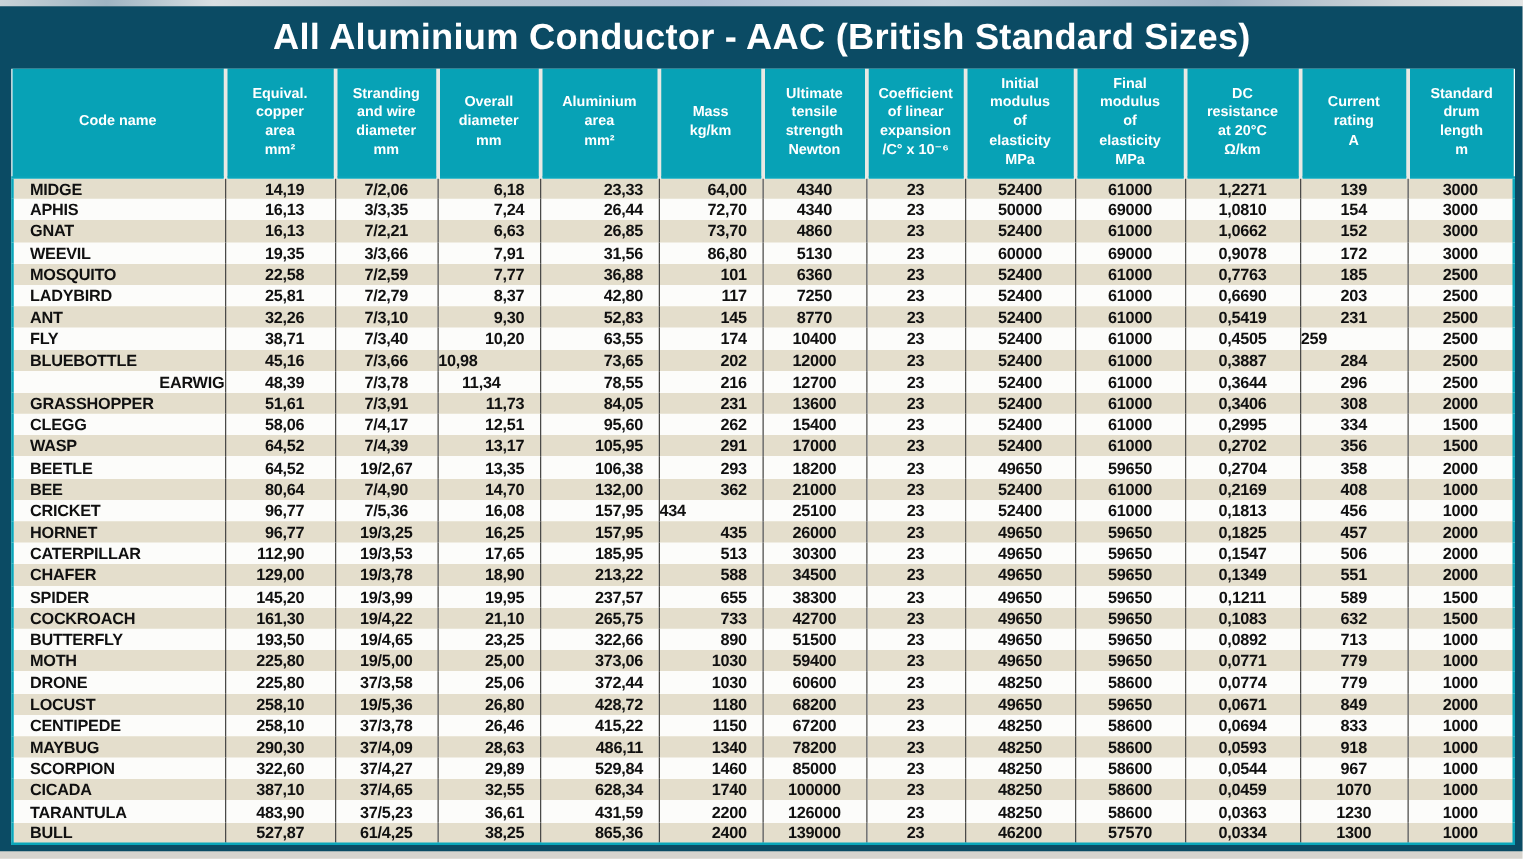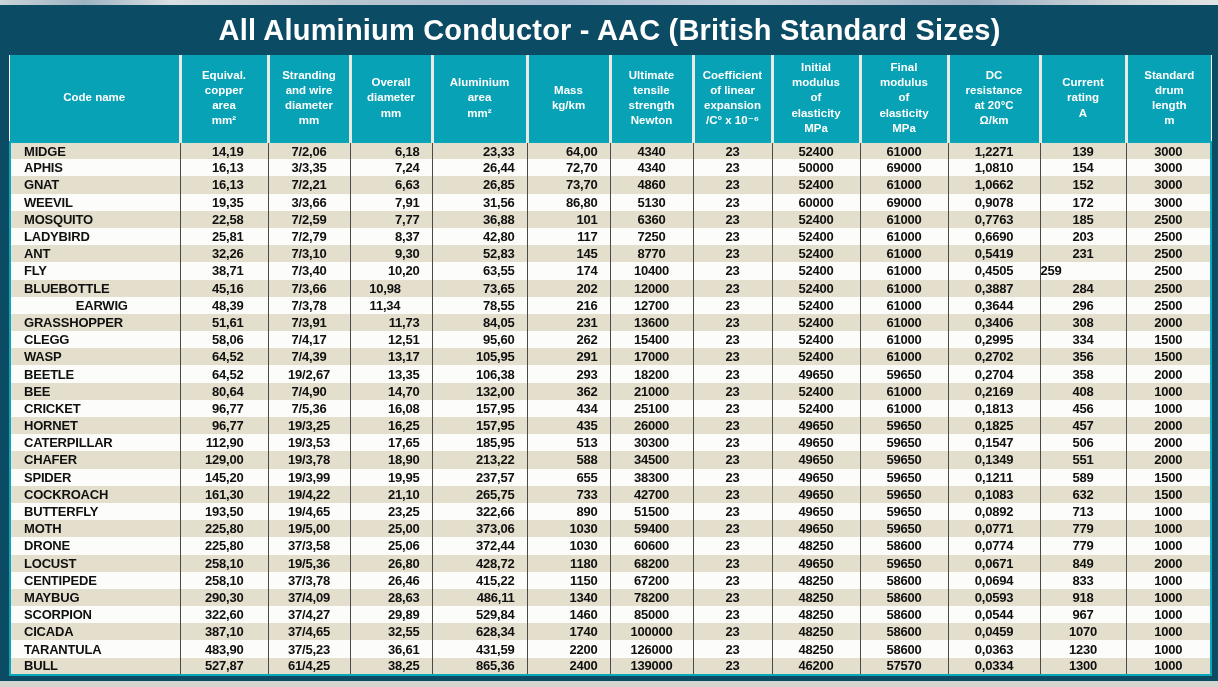--- a/index.html
+++ b/index.html
@@ -224,33 +224,33 @@
             <td style="text-align: center;">52400</td>
             <td style="text-align: center;">61000</td>
             <td style="text-align: center;">0,4505</td>
             <td style="text-align: left;">259</td>
             <td style="text-align: center;">2500</td>
           </tr>
           <tr>
             <td style="text-align: left;">BLUEBOTTLE</td>
             <td style="text-align: right; padding-right: 24px;">45,16</td>
             <td style="text-align: center;">7/3,66</td>
-            <td style="text-align: center; padding-right: 12px;">10,98</td>
+            <td style="text-align: left; padding-right: 12px;">10,98</td>
             <td style="text-align: right; padding-right: 12px;">73,65</td>
             <td style="text-align: right; padding-right: 12px;">202</td>
             <td style="text-align: center;">12000</td>
             <td style="text-align: center;">23</td>
             <td style="text-align: center;">52400</td>
             <td style="text-align: center;">61000</td>
             <td style="text-align: center;">0,3887</td>
             <td style="text-align: center;">284</td>
             <td style="text-align: center;">2500</td>
           </tr>
           <tr>
-            <td style="text-align: center; margin-top: 11px;">EARWIG</td>
+            <td style="text-align: right; margin-top: 11px;">EARWIG</td>
             <td style="text-align: right; padding-right: 24px;">48,39</td>
             <td style="text-align: center;">7/3,78</td>
             <td style="text-align: center; padding-right: 12px;">11,34</td>
             <td style="text-align: right; padding-right: 12px;">78,55</td>
             <td style="text-align: right; padding-right: 12px;">216</td>
             <td style="text-align: center;">12700</td>
             <td style="text-align: center;">23</td>
             <td style="text-align: center;">52400</td>
             <td style="text-align: center;">61000</td>
             <td style="text-align: center;">0,3644</td>
@@ -331,21 +331,21 @@
             <td style="text-align: center;">0,2169</td>
             <td style="text-align: center;">408</td>
             <td style="text-align: center;">1000</td>
           </tr>
           <tr>
             <td style="text-align: left;">CRICKET</td>
             <td style="text-align: right; padding-right: 24px;">96,77</td>
             <td style="text-align: center;">7/5,36</td>
             <td style="text-align: right; padding-right: 12px;">16,08</td>
             <td style="text-align: right; padding-right: 12px;">157,95</td>
-            <td style="text-align: right; padding-right: 12px; margin-top: 36px;">434</td>
+            <td style="text-align: left; padding-right: 12px; margin-top: 36px;">434</td>
             <td style="text-align: center;">25100</td>
             <td style="text-align: center;">23</td>
             <td style="text-align: center;">52400</td>
             <td style="text-align: center;">61000</td>
             <td style="text-align: center;">0,1813</td>
             <td style="text-align: center;">456</td>
             <td style="text-align: center;">1000</td>
           </tr>
           <tr>
             <td style="text-align: left;">HORNET</td>

